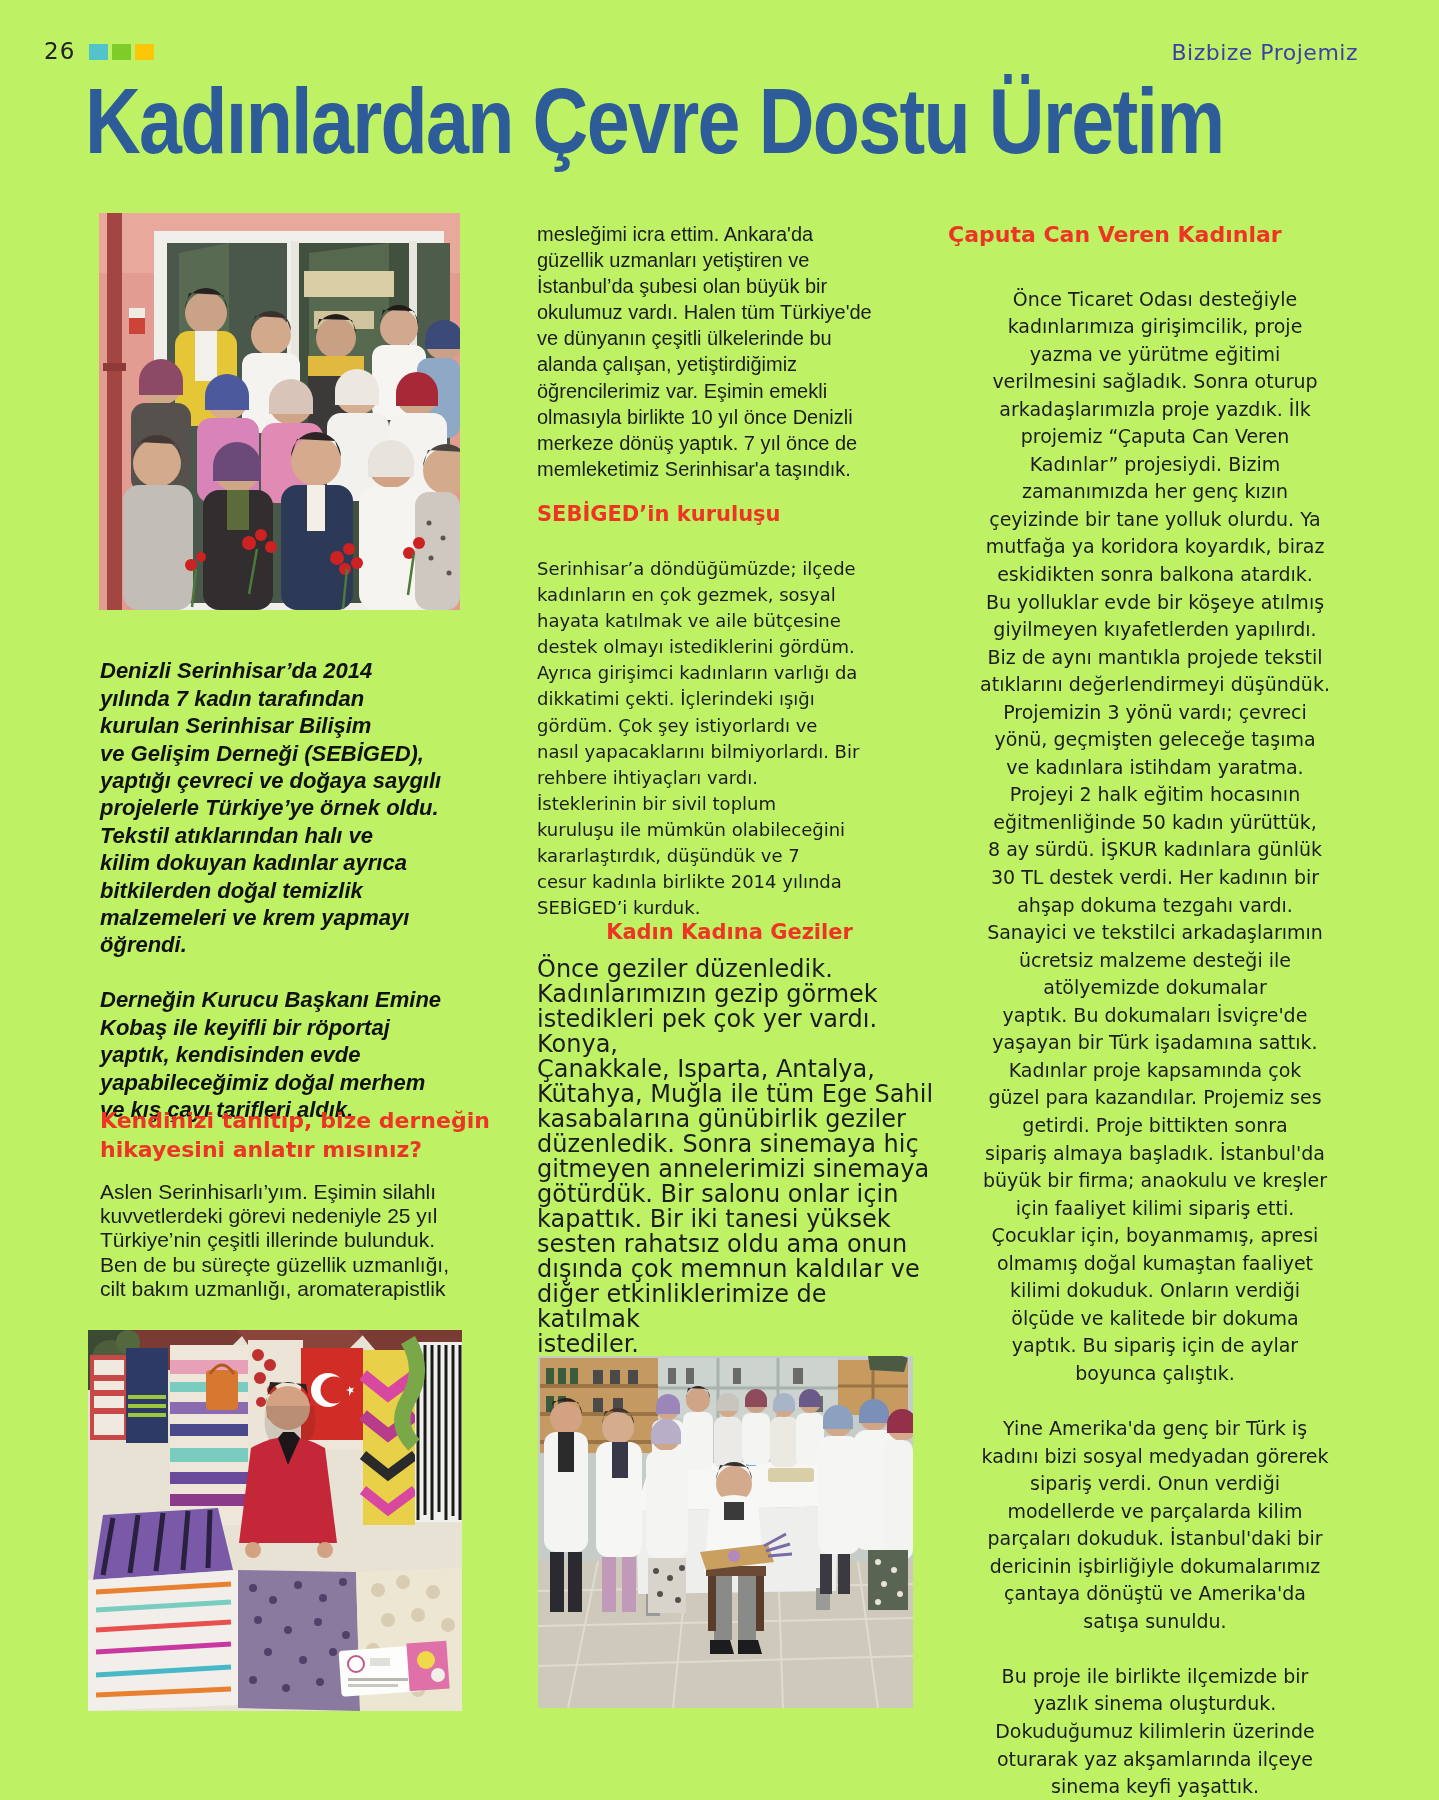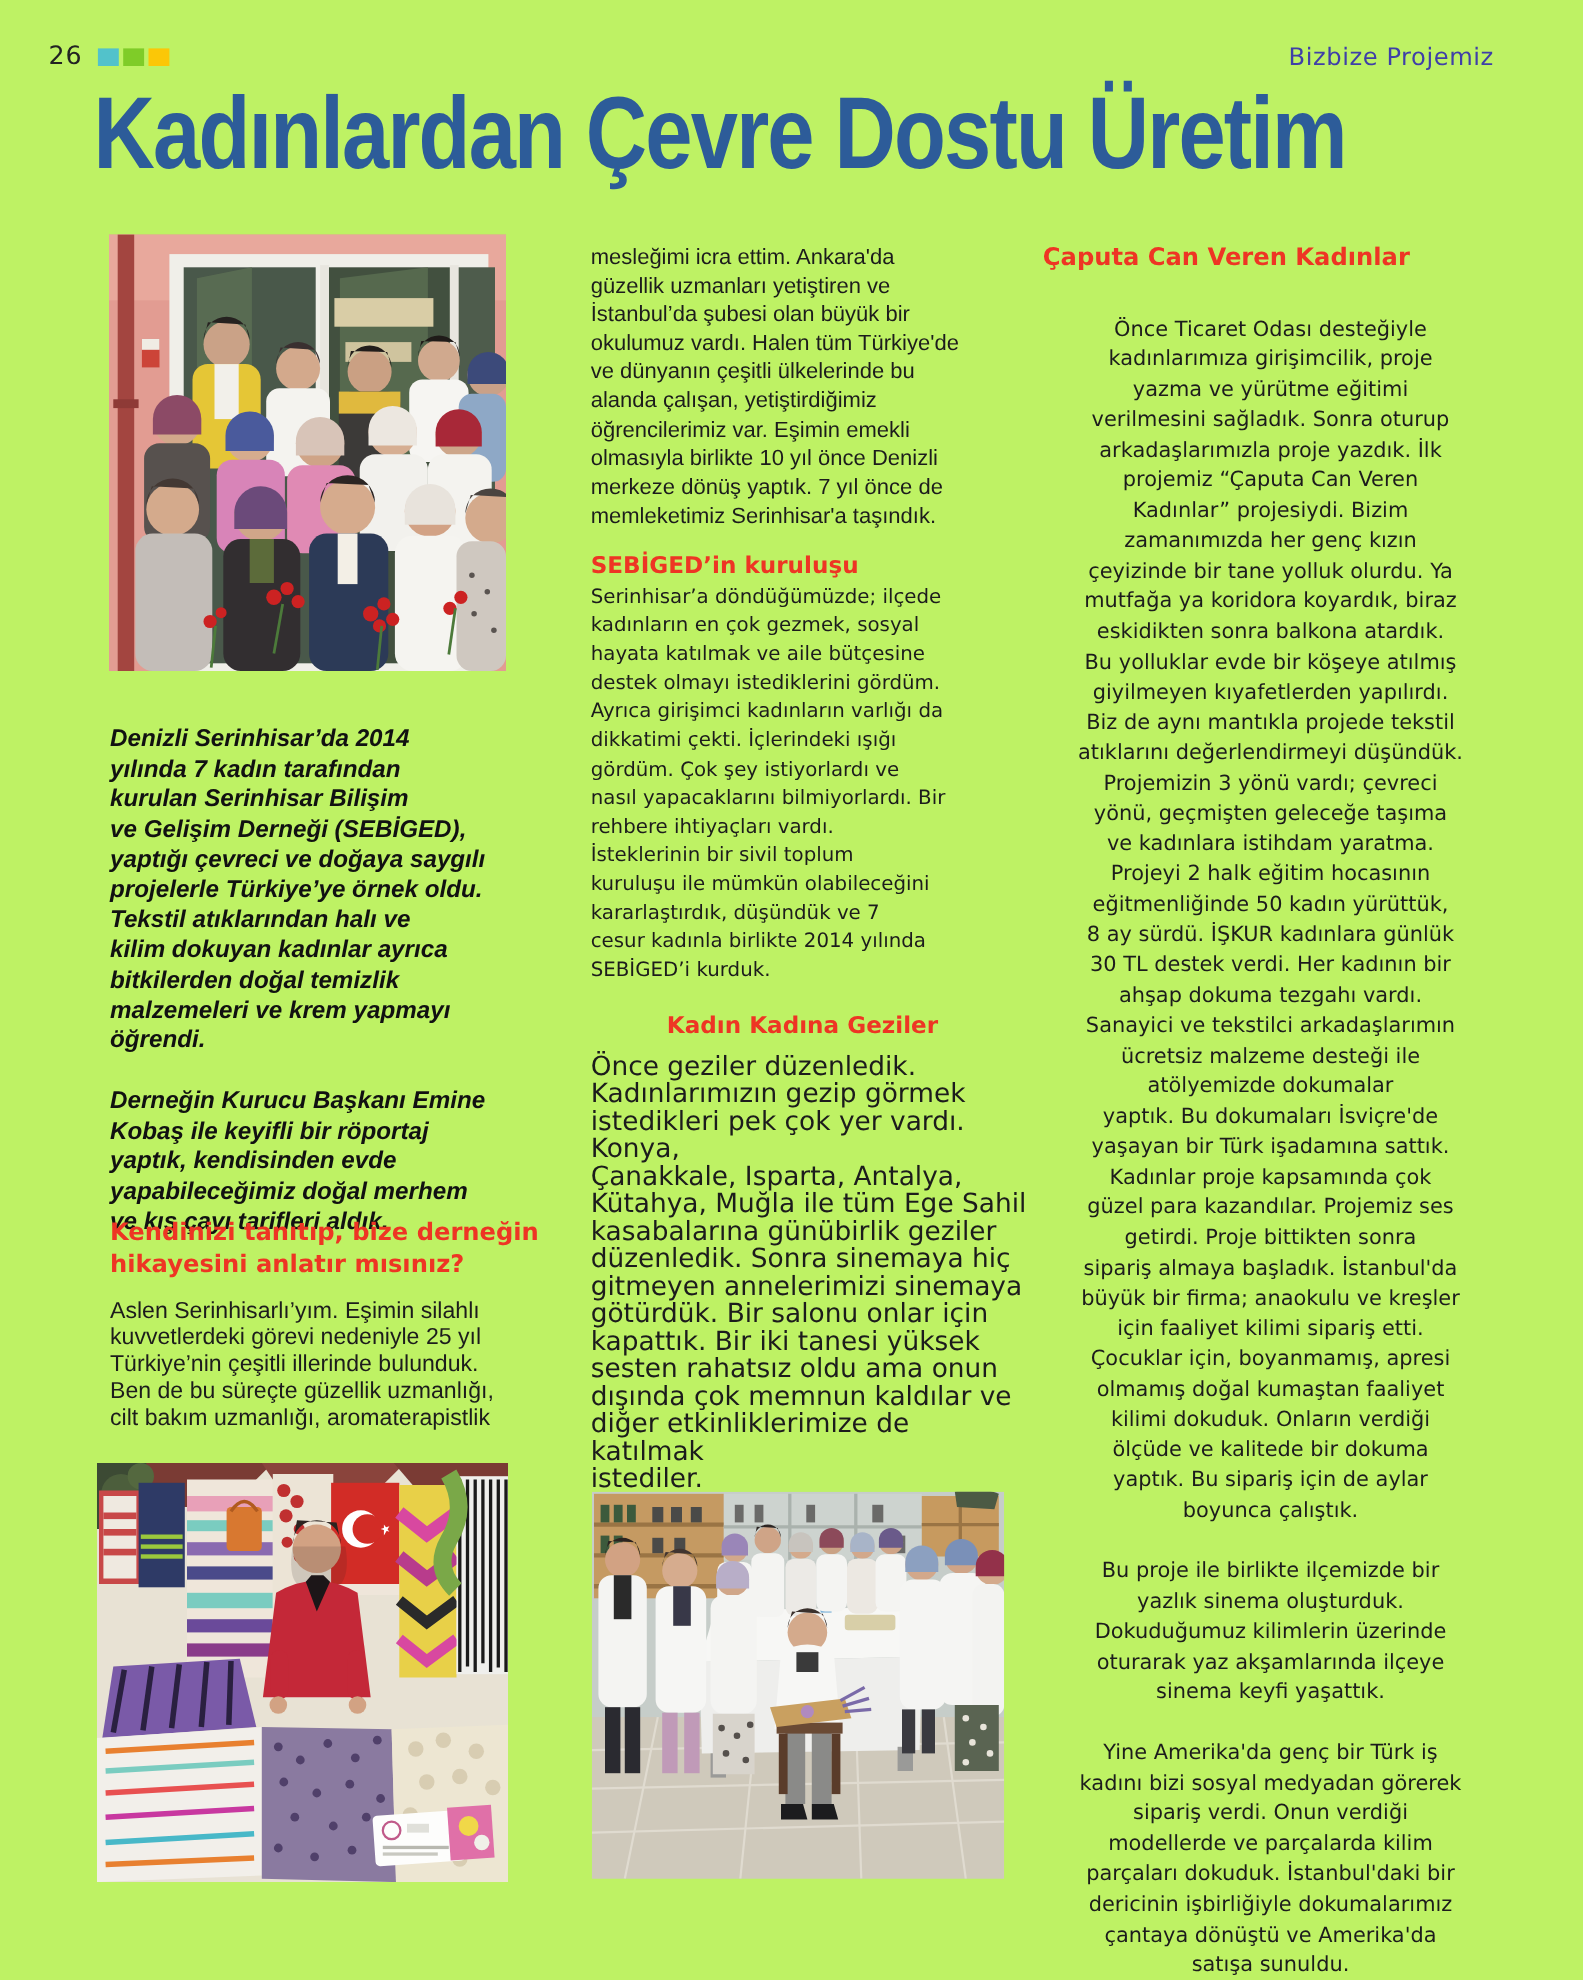--- a/index.html
+++ b/index.html
@@ -32,21 +32,21 @@
   .intro{
     left:100px;top:630px;width:395px;
     font-size:22px;font-weight:bold;font-style:italic;
     line-height:27.4px;color:#111;
   }
   .redhead{color:#ee3524;font-weight:bold;font-family:"DejaVu Sans",sans-serif;}
   .q1{left:100px;top:1106px;width:395px;font-size:22px;line-height:29px;}
   .c1p1{left:100px;top:1180px;width:385px;font-size:21px;line-height:24.2px;}
   .c2p1{left:537px;top:221px;width:385px;font-size:20px;line-height:26.1px;}
   .c2h1{left:537px;top:502px;width:385px;font-size:21px;}
-  .c2p2{left:537px;top:530px;width:400px;font-size:18px;line-height:26.1px;font-family:"DejaVu Sans",sans-serif;}
+  .c2p2{left:537px;top:556px;width:400px;font-size:18px;line-height:26.1px;font-family:"DejaVu Sans",sans-serif;}
   .c2h2{left:537px;top:920px;width:385px;font-size:21px;text-align:center;}
   .c2p3{left:537px;top:957px;width:400px;font-size:24px;line-height:25px;font-family:"DejaVu Sans",sans-serif;}
   .c3h1{left:948px;top:222px;width:410px;font-size:22px;}
   .c3body{left:948px;top:258px;width:414px;font-size:19px;line-height:27.55px;font-family:"DejaVu Sans",sans-serif;}
   .c3body p{margin:0;text-align:center;}
   
   .photo{overflow:hidden;}
   .photo svg{display:block;width:100%;height:100%;}
   .ph1{left:99px;top:213px;width:361px;height:397px;}
   .ph2{left:88px;top:1330px;width:374px;height:381px;}
@@ -584,28 +584,28 @@
 getirdi. Proje bittikten sonra
 sipariş almaya başladık. İstanbul'da
 büyük bir firma; anaokulu ve kreşler
 için faaliyet kilimi sipariş etti.
 Çocuklar için, boyanmamış, apresi
 olmamış doğal kumaştan faaliyet
 kilimi dokuduk. Onların verdiği
 ölçüde ve kalitede bir dokuma
 yaptık. Bu sipariş için de aylar
 boyunca çalıştık.</p>
-    <p>Bu proje ile birlikte ilçemizde bir
-yazlık sinema oluşturduk.
-Dokuduğumuz kilimlerin üzerinde
-oturarak yaz akşamlarında ilçeye
-sinema keyfi yaşattık.</p>
     <p>Yine Amerika'da genç bir Türk iş
 kadını bizi sosyal medyadan görerek
 sipariş verdi. Onun verdiği
 modellerde ve parçalarda kilim
 parçaları dokuduk. İstanbul'daki bir
 dericinin işbirliğiyle dokumalarımız
 çantaya dönüştü ve Amerika'da
 satışa sunuldu.</p>
+    <p>Bu proje ile birlikte ilçemizde bir
+yazlık sinema oluşturduk.
+Dokuduğumuz kilimlerin üzerinde
+oturarak yaz akşamlarında ilçeye
+sinema keyfi yaşattık.</p>
   </div>
 
 </div>
 
 </body></html>

